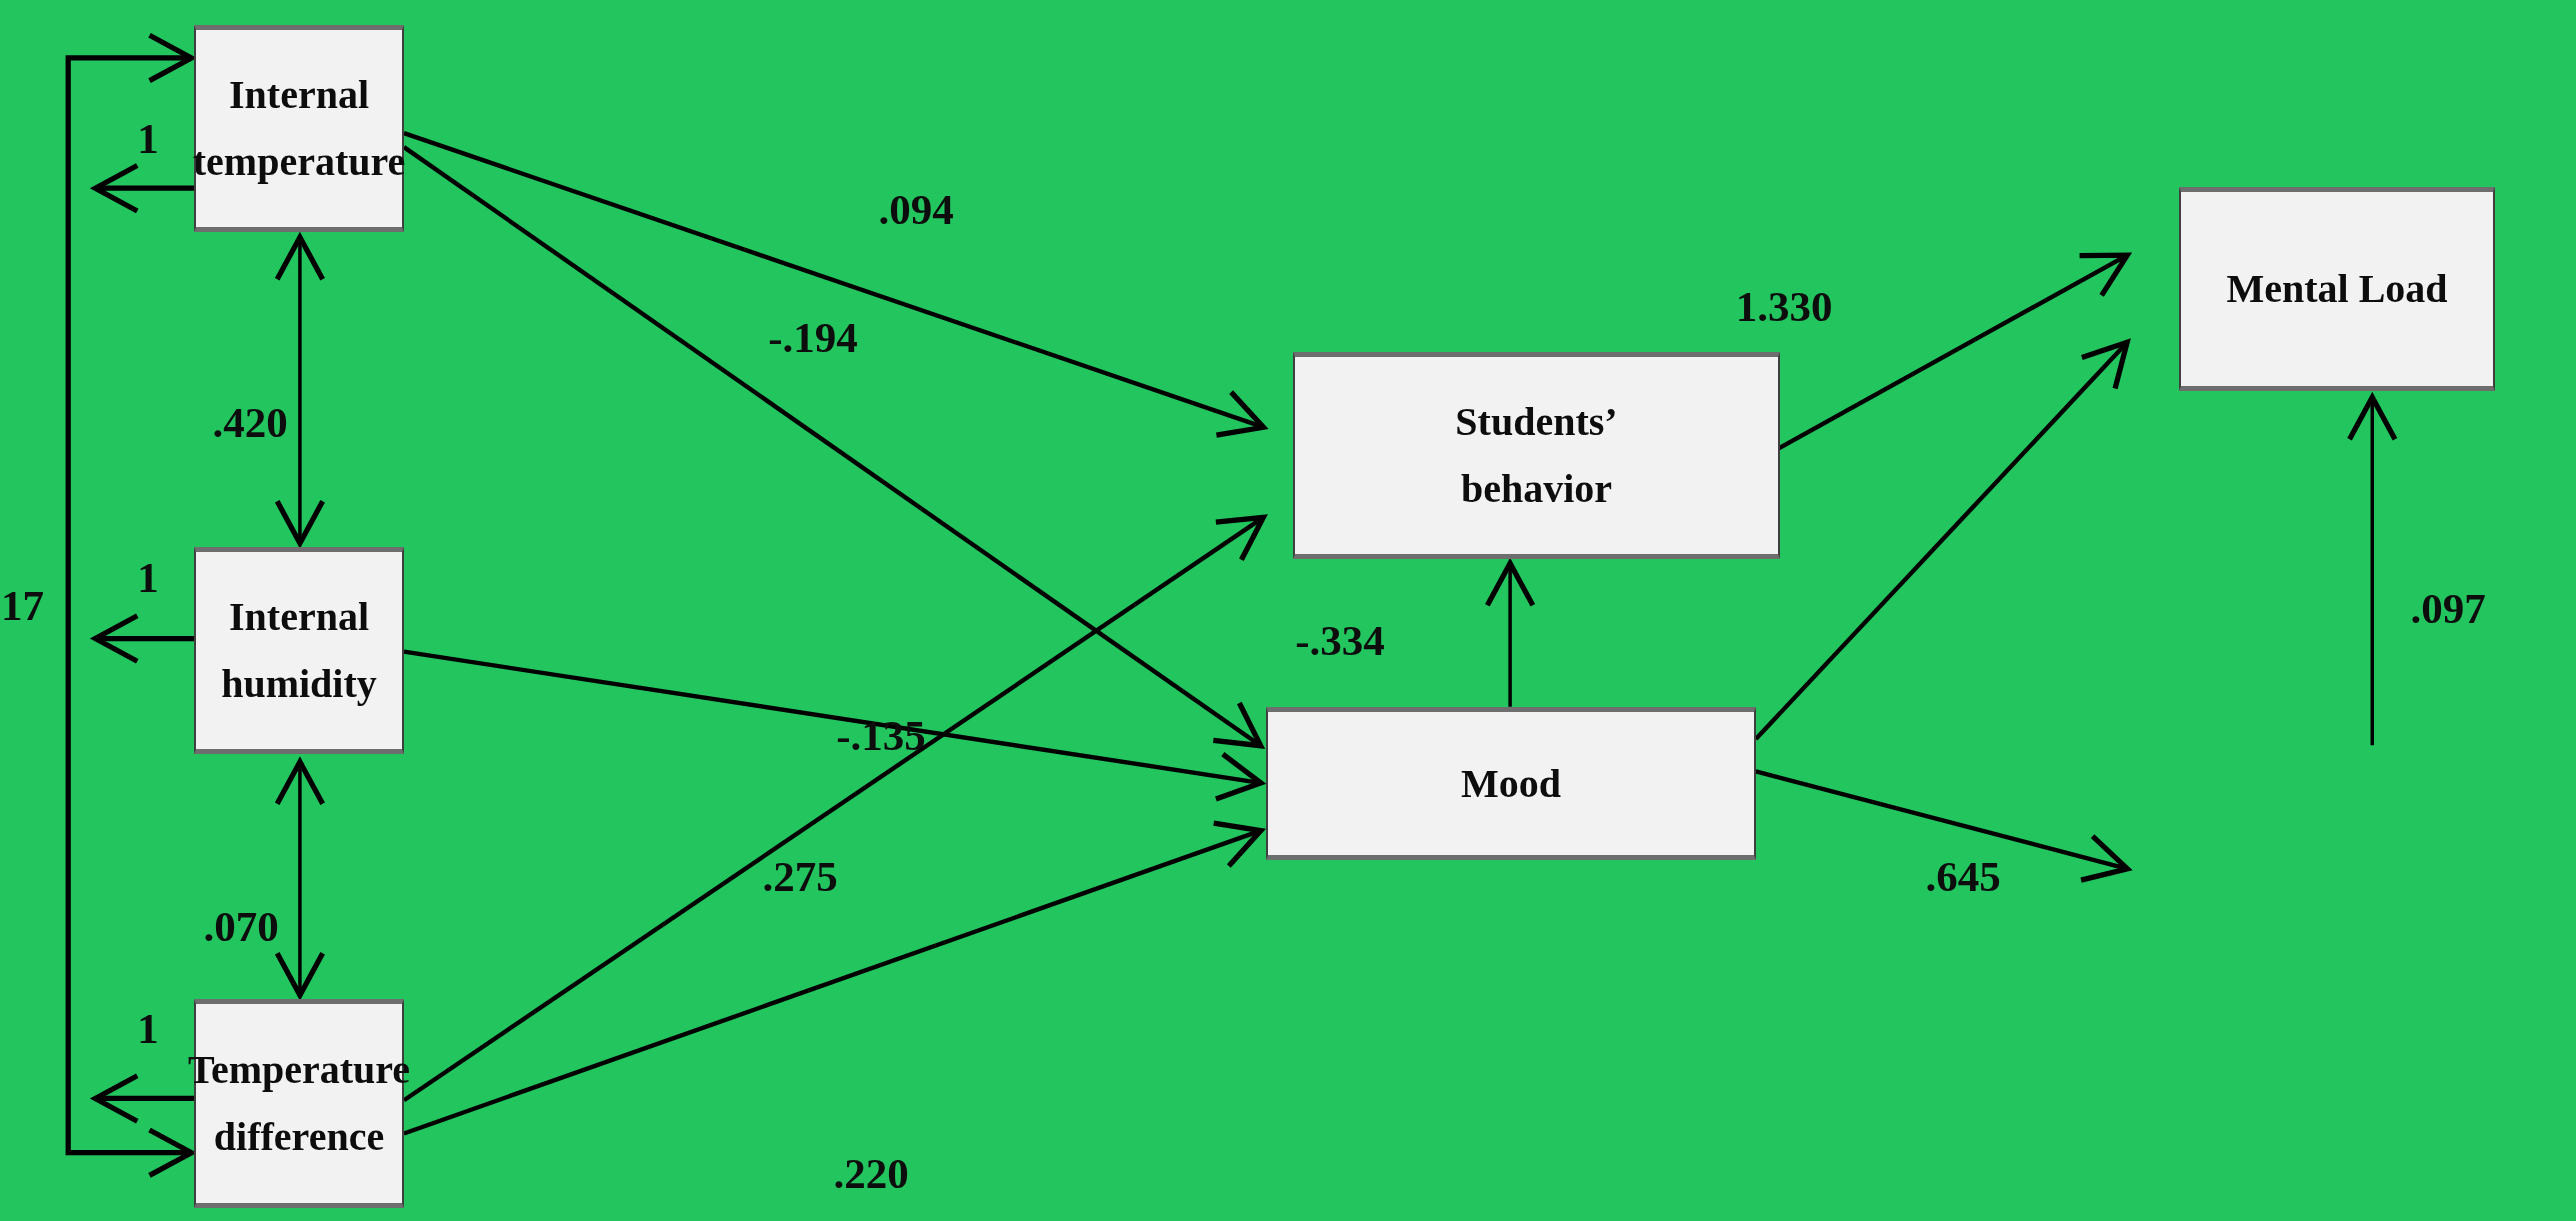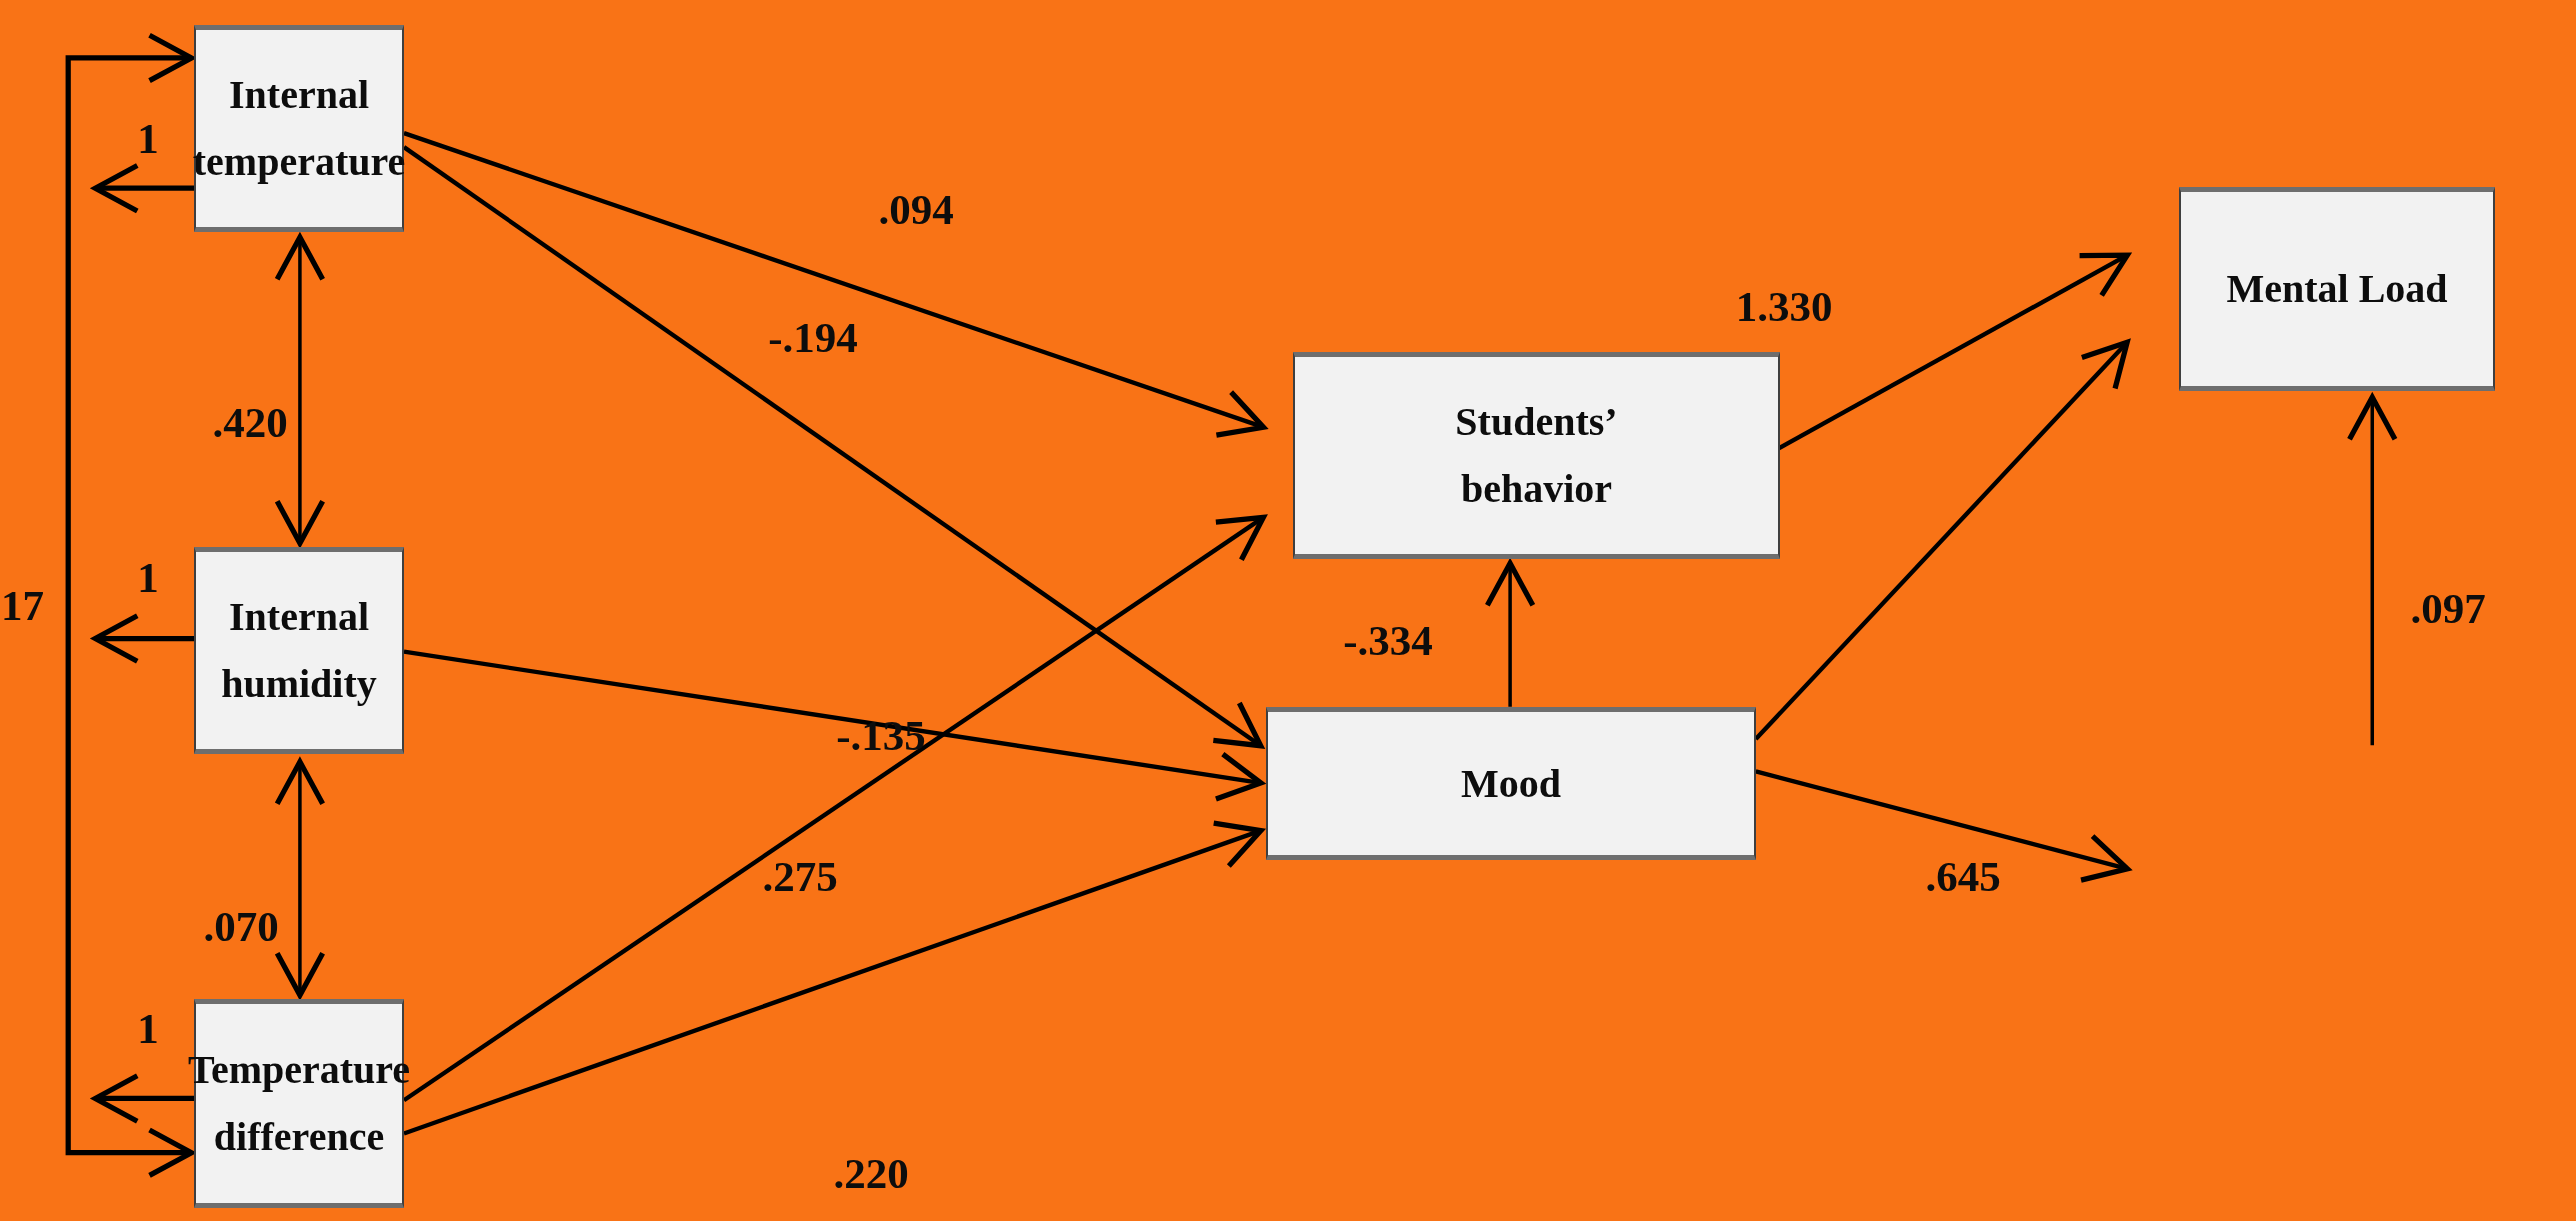--- a/index.html
+++ b/index.html
@@ -1,19 +1,19 @@
 <!DOCTYPE html>
 <html style="font-size:14px"><head>
 <meta charset="utf-8">
 <style>
   html,body{margin:0;padding:0;background:#ffffff;}
   .canvas{
     position:relative;
     width:2576px;height:1222px;
-    background:#f97316;
+    background:#22c55e;
     font-family:"Liberation Serif","DejaVu Serif",serif;
     overflow:hidden;
   }
   .arrows{position:absolute;left:0;top:0;}
   .node{
     position:absolute;
     background:#f2f2f2;
     border:2.6px solid #3f3f3f;
     border-top:5.2px solid #6e6e6e;
     border-bottom:5.2px solid #6e6e6e;
@@ -93,21 +93,21 @@
   <div class="node" style="left:2132px;top:187px;width:316px;height:204px;margin-left:47px;">
     <span>Mental Load</span>
 
   </div>
 
   <div class="coef" style="left:916px;top:209px;">.094</div>
   <div class="coef" style="left:813px;top:337px;">-.194</div>
   <div class="coef" style="left:881px;top:735px;">-.135</div>
   <div class="coef" style="left:800px;top:876px;">.275</div>
   <div class="coef" style="left:871px;top:1125px;margin-top:48px;">.220</div>
-  <div class="coef" style="left:1388px;top:640px;">-.334</div>
+  <div class="coef" style="left:1340px;top:640px;">-.334</div>
   <div class="coef" style="left:1784px;top:306px;">1.330</div>
   <div class="coef" style="left:1963px;top:876px;">.645</div>
   <div class="coef" style="left:2448px;top:608px;">.097</div>
   <div class="coef" style="left:250px;top:422px;">.420</div>
   <div class="coef" style="left:241px;top:926px;">.070</div>
   <div class="coef" style="left:17px;top:605px;">.17</div>
   <div class="coef" style="left:148px;top:138px;">1</div>
   <div class="coef" style="left:148px;top:577px;">1</div>
   <div class="coef" style="left:148px;top:1028px;">1</div>
 

